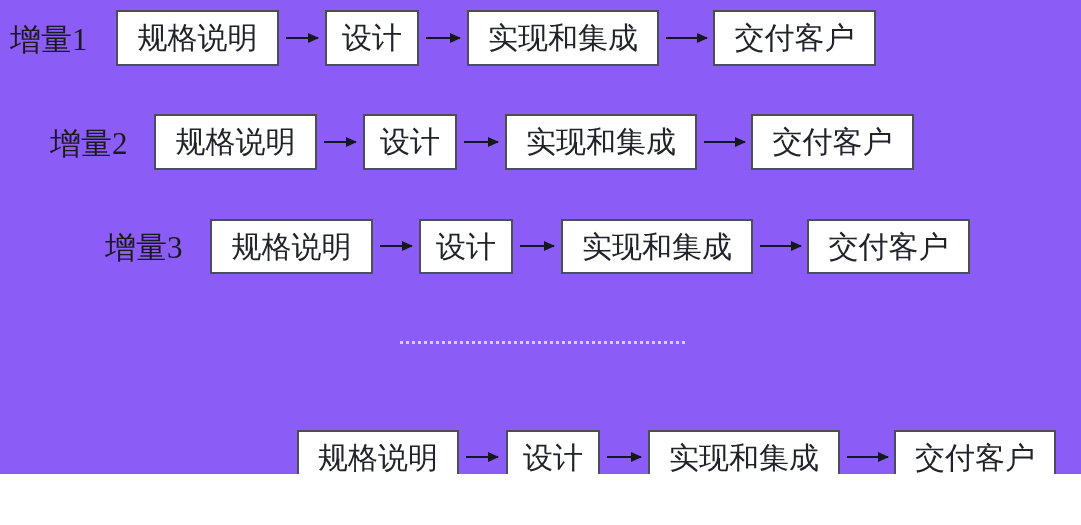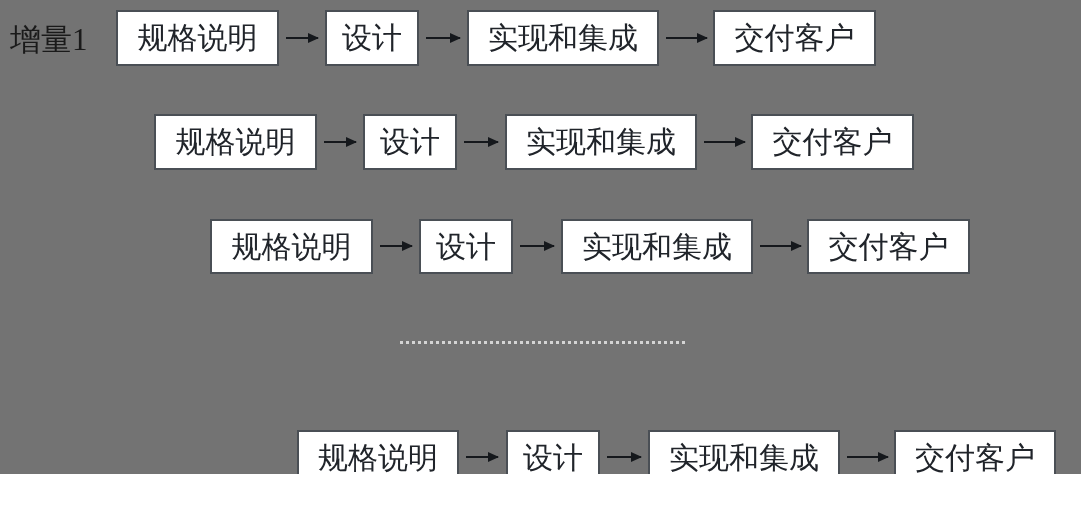--- a/index.html
+++ b/index.html
@@ -7,21 +7,21 @@
     padding: 0;
     background: #ffffff;
   }
   body {
     font-family: "Liberation Serif", "DejaVu Serif", serif;
   }
   #canvas {
     position: relative;
     width: 1081px;
     height: 474px;
-    background: #737373;
+    background: #8b5cf6;
     overflow: hidden;
     text-align: right;
   }
 
   
   .row-label {
     position: absolute;
     font-family: "Liberation Serif", "DejaVu Serif", serif;
     font-size: 30px;
     line-height: 1;
@@ -107,35 +107,37 @@
   <div class="pbox" style="left:325px; top:10px; width:94px; height:56px; font-size:30px;">设计</div>
 
   <div class="arrow" style="left:426px; top:37px; width:34px;"></div>
 
   <div class="pbox" style="left:467px; top:10px; width:192px; height:56px; font-size:30px;">实现和集成</div>
 
   <div class="arrow" style="left:666px; top:37px; width:41px;"></div>
 
   <div class="pbox" style="left:713px; top:10px; width:163px; height:56px; font-size:30px;">交付客户</div>
 
+  <div class="row-label" style="left:50px; top:128px; font-size:31px;">增量2</div>
 
   <div class="pbox" style="left:154px; top:114px; width:163px; height:56px; font-size:30px;">规格说明</div>
 
   <div class="arrow" style="left:324px; top:141px; width:32px;"></div>
 
   <div class="pbox" style="left:363px; top:114px; width:94px; height:56px; font-size:30px;">设计</div>
 
   <div class="arrow" style="left:464px; top:141px; width:34px;"></div>
 
   <div class="pbox" style="left:505px; top:114px; width:192px; height:56px; font-size:30px;">实现和集成</div>
 
   <div class="arrow" style="left:704px; top:141px; width:41px;"></div>
 
   <div class="pbox" style="left:751px; top:114px; width:163px; height:56px; font-size:30px;">交付客户</div>
 
+  <div class="row-label" style="left:105px; top:232px; font-size:31px;">增量3</div>
 
   <div class="pbox" style="left:210px; top:219px; width:163px; height:55px; font-size:30px;">规格说明</div>
 
   <div class="arrow" style="left:380px; top:245px; width:32px;"></div>
 
   <div class="pbox" style="left:419px; top:219px; width:94px; height:55px; font-size:30px;">设计</div>
 
   <div class="arrow" style="left:520px; top:245px; width:34px;"></div>
 
   <div class="pbox" style="left:561px; top:219px; width:192px; height:55px; font-size:30px;">实现和集成</div>

